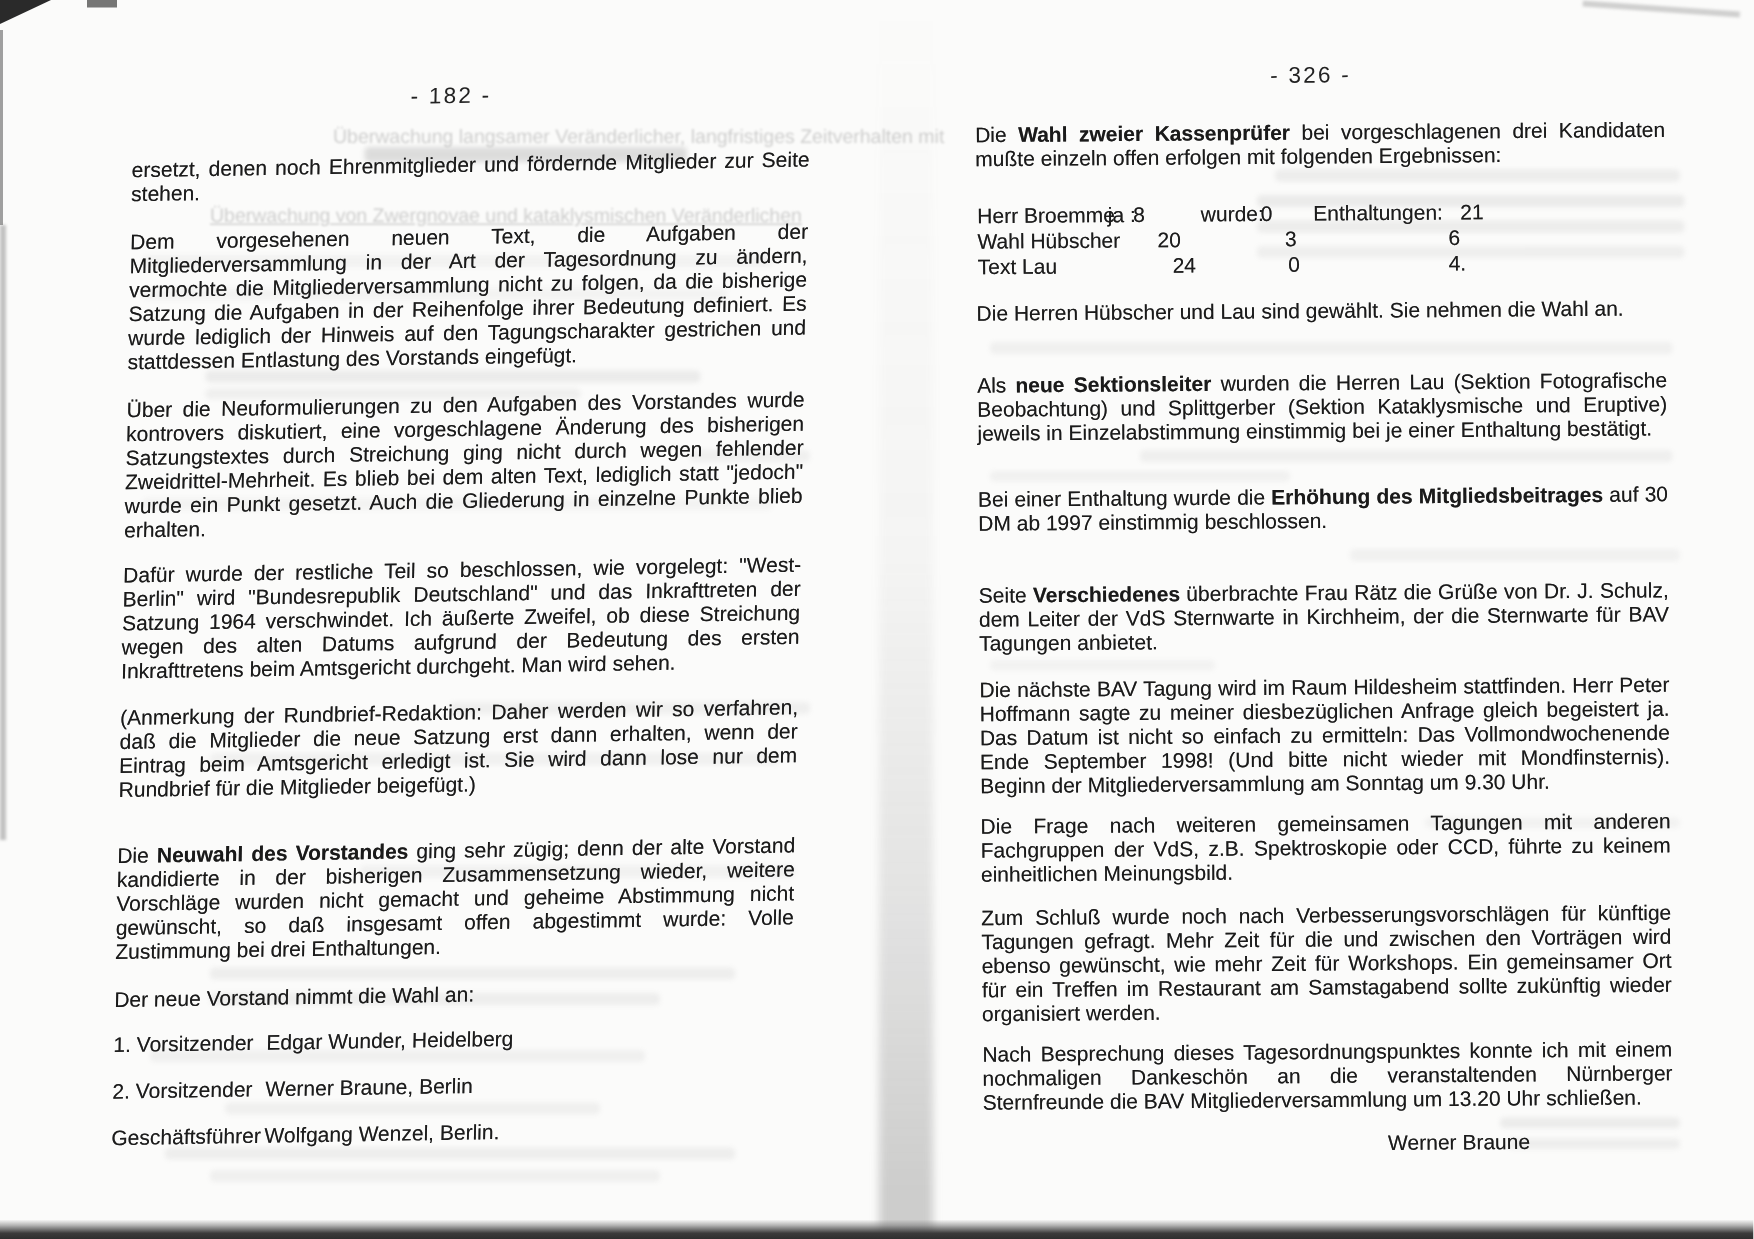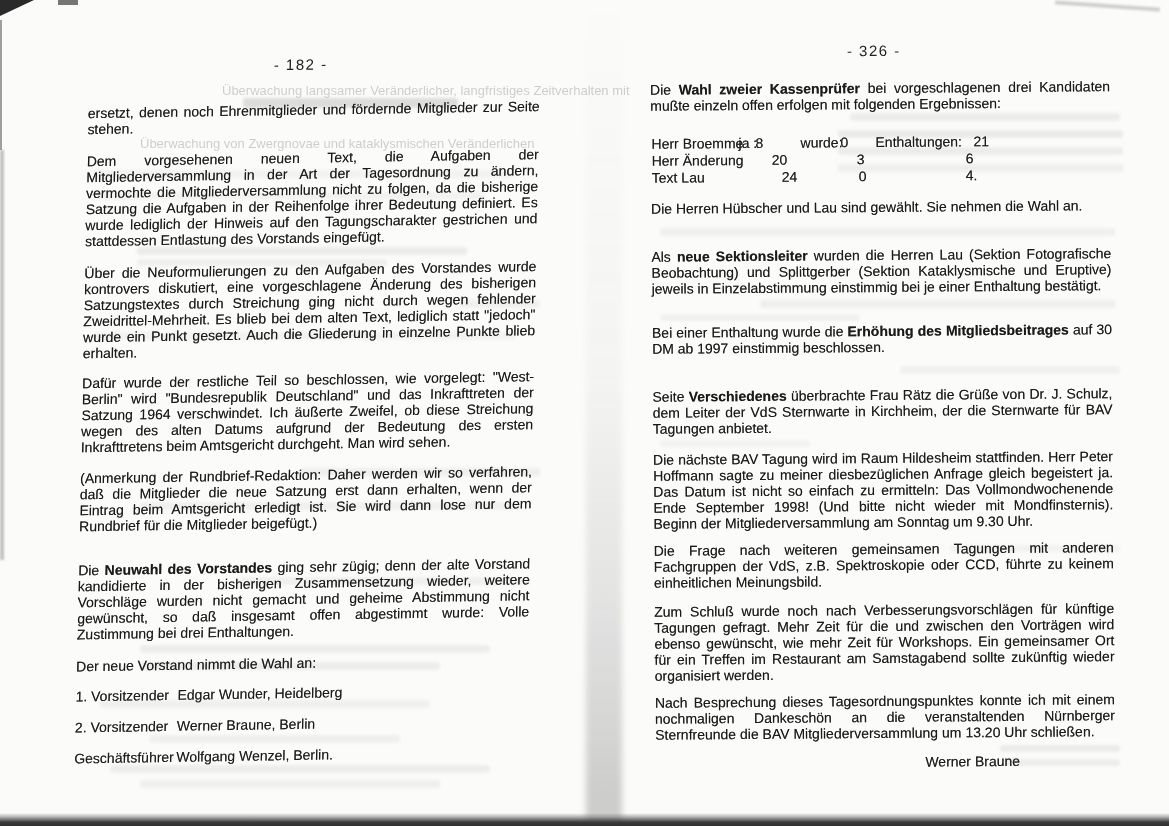--- a/index.html
+++ b/index.html
@@ -48,21 +48,21 @@
   .corner-tr{position:absolute;left:1055px;top:4px;width:105px;height:4px;background:#9a9a9a;opacity:0.45;filter:blur(1px);transform:rotate(4deg);}
 </style>
 </head>
 <body>
 
 <div class="sheet">
 
   <div>
     <div class="bleedtext" style="left:222px;top:83px;">Überwachung langsamer Veränderlicher, langfristiges Zeitverhalten mit</div>
     <div class="bl" style="left:243px;top:98px;width:215px;height:10px;opacity:.28;"></div>
-    <div class="bleedtext" style="left:140px;top:136px;">Überwachung von Zwergnovae und kataklysmischen Veränderlichen</div>
+    <div class="bleedtext" style="left:140px;top:136px;text-decoration:underline;">Überwachung von Zwergnovae und kataklysmischen Veränderlichen</div>
     <div class="bl" style="left:95px;top:170px;width:420px;opacity:.08;"></div>
     <div class="bl" style="left:95px;top:192px;width:390px;opacity:.07;"></div>
     <div class="bl" style="left:137px;top:247px;width:330px;opacity:.14;"></div>
     <div class="bl" style="left:137px;top:259px;width:250px;height:7px;opacity:.11;"></div>
     <div class="bl" style="left:460px;top:300px;width:80px;opacity:.10;"></div>
     <div class="bl" style="left:95px;top:332px;width:420px;opacity:.07;"></div>
     <div class="bl" style="left:300px;top:468px;width:240px;opacity:.11;"></div>
     <div class="bl" style="left:140px;top:502px;width:380px;opacity:.09;"></div>
     <div class="bl" style="left:240px;top:577px;width:290px;opacity:.09;"></div>
     <div class="bl" style="left:140px;top:645px;width:350px;opacity:.12;"></div>
@@ -119,21 +119,21 @@
         <div class="vr" style="top:0">
           <span style="left:1px">Herr Broemme</span>
           <span style="left:88px">ja :</span>
           <span style="left:105px">8</span>
           <span style="left:150px">wurde:</span>
           <span style="left:190px">0</span>
           <span style="left:225px">Enthaltungen:</span>
           <span style="left:323px">21</span>
         </div>
         <div class="vr" style="top:17px">
-          <span style="left:1px">Herr Änderung</span>
+          <span style="left:1px">Wahl Hübscher</span>
           <span style="left:121px">20</span>
           <span style="left:206px">3</span>
           <span style="left:315px">6</span>
         </div>
         <div class="vr" style="top:34px">
           <span style="left:1px">Text Lau</span>
           <span style="left:131px">24</span>
           <span style="left:208px">0</span>
           <span style="left:315px">4.</span>
         </div>

